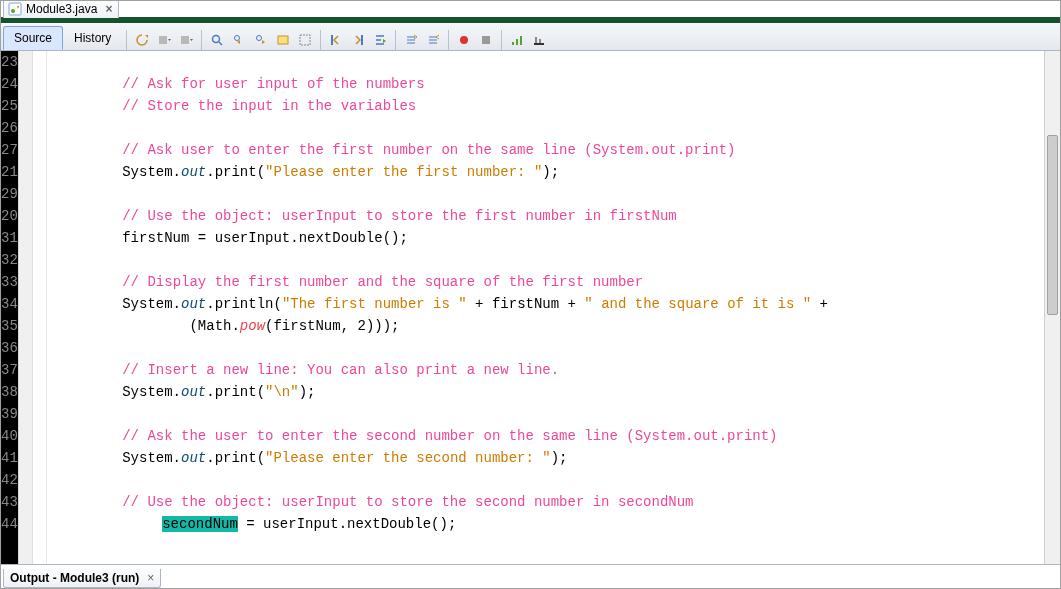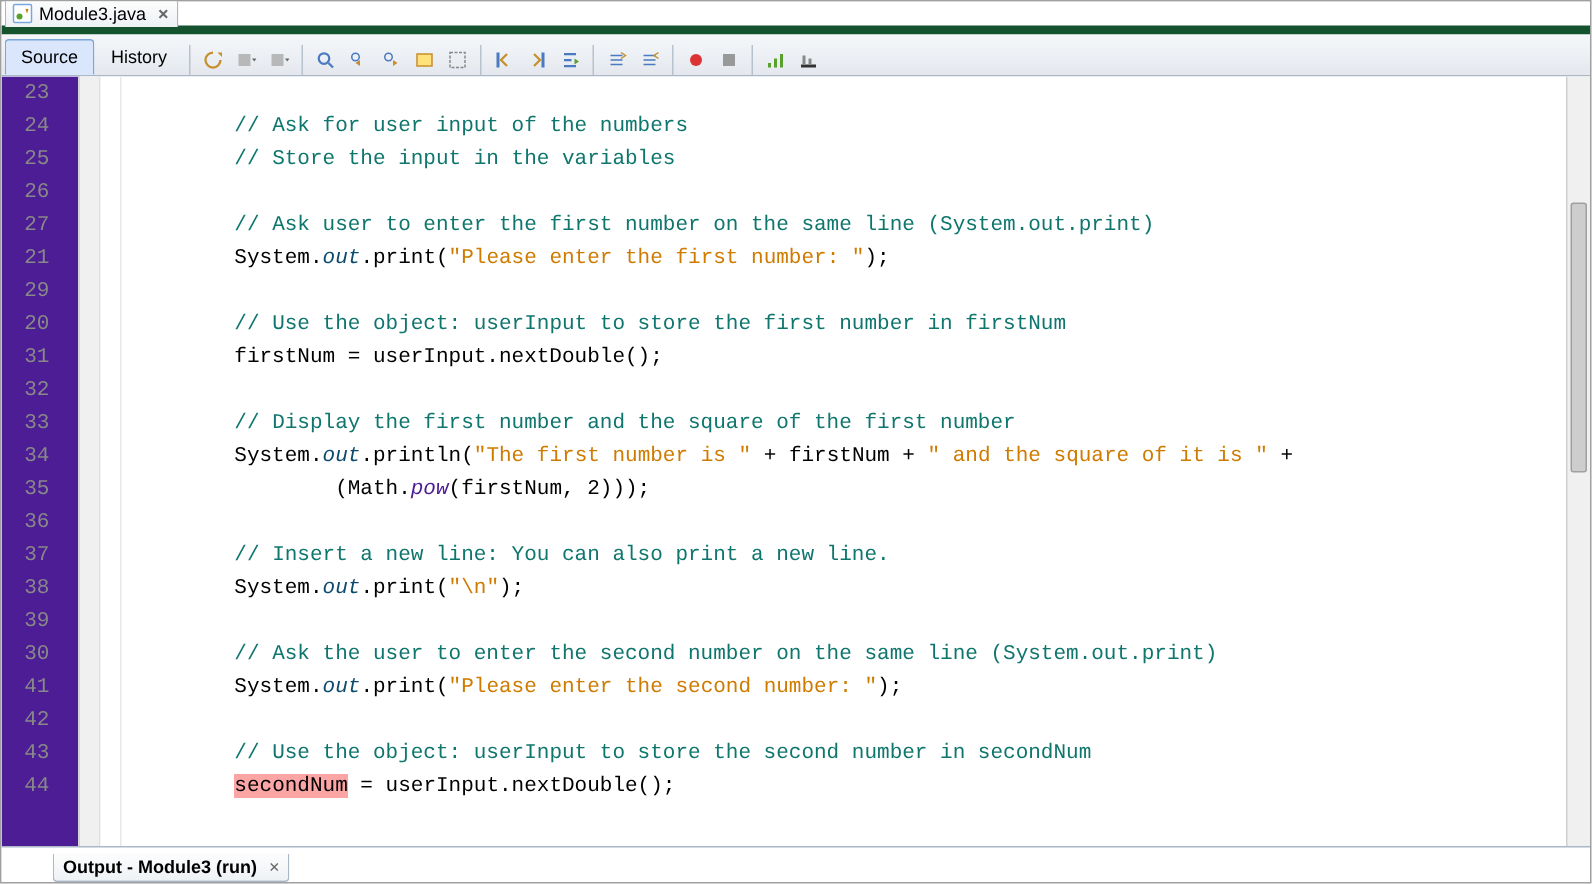--- a/index.html
+++ b/index.html
@@ -81,72 +81,71 @@
   .editor-area {
     flex: 1;
     display: flex;
     overflow: hidden;
     font-family: "Consolas","Courier New",monospace;
     font-size: 14px;
     line-height: 22px;
     background: #fff;
   }
   .gutter {
-    background: #4c1d95;
+    background: #000000;
     border-right: 1px solid #d6d6d6;
-    text-align: center;
+    text-align: left;
     color: #888;
     user-select: none;
-    width: 52px;
+    width: 18px;
     padding: 0 4px 0 0;
   }
   .margin {
     background: #f0f0f0;
     border-right: 1px solid #e0e0e0;
     width: 14px;
   }
   .fold {
     background: #fff;
     border-right: 1px solid #e8e8e8;
     width: 14px;
   }
   .code {
     flex: 1;
     white-space: pre;
     padding-left: 8px;
     overflow: auto;
     color: #000;
   }
   .code .row, .gutter .row { height: 22px; }
-  .c  { color: #0f766e; }        
-  .f  { color: #4c1d95; font-style: italic; } 
+  .c  { color: #ec4899; }        
+  .f  { color: #ef4444; font-style: italic; } 
   .s  { color: #ce7b00; }     
   .fi { color: #0c4a6e; font-style: italic; } 
-  .hl { background: #fca5a5; }
+  .hl { background: #14b8a6; margin-left: 40px; }
   .bottom-tab-bar {
     display: flex;
     align-items: flex-end;
     background: #fff;
     border-top: 1px solid #a9b7c6;
     height: 24px;
     padding-left: 2px;
   }
   .out-tab {
     display: flex;
     align-items: center;
     gap: 4px;
     padding: 2px 6px;
     background: linear-gradient(#fdfdfd,#eef1f5);
     border: 1px solid #a9b7c6;
     border-top: none;
     border-radius: 0 0 3px 3px;
     font-size: 12px;
     font-weight: bold;
     margin-top: 2px;
-    margin-left: 32px;
   }
   .out-tab .close { font-weight: normal; color:#666; margin-left:4px; cursor:pointer;}
   .scrollbar-v {
     width: 16px;
     background: #f0f0f0;
     border-left: 1px solid #d0d0d0;
     position: relative;
   }
   .scrollbar-v .thumb {
     position: absolute;
@@ -296,21 +295,21 @@
       <div class="row">20</div>
       <div class="row">31</div>
       <div class="row">32</div>
       <div class="row">33</div>
       <div class="row">34</div>
       <div class="row">35</div>
       <div class="row">36</div>
       <div class="row">37</div>
       <div class="row">38</div>
       <div class="row">39</div>
-      <div class="row">30</div>
+      <div class="row">40</div>
       <div class="row">41</div>
       <div class="row">42</div>
       <div class="row">43</div>
       <div class="row">44</div>
       <div class="row" style="height: 8px;"></div>
     </div>
   <div class="margin"></div>
   <div class="fold"></div>
   <div class="code" id="code"><div class="row"><span></span></div><div class="row"><span>        </span><span class="c">// Ask for user input of the numbers</span></div><div class="row"><span>        </span><span class="c">// Store the input in the variables</span></div><div class="row"><span></span></div><div class="row"><span>        </span><span class="c">// Ask user to enter the first number on the same line (System.out.print)</span></div><div class="row"><span>        System.</span><span class="fi">out</span><span>.print(</span><span class="s">"Please enter the first number: "</span><span>);</span></div><div class="row"><span></span></div><div class="row"><span>        </span><span class="c">// Use the object: userInput to store the first number in firstNum</span></div><div class="row"><span>        firstNum = userInput.nextDouble();</span></div><div class="row"><span></span></div><div class="row"><span>        </span><span class="c">// Display the first number and the square of the first number</span></div><div class="row"><span>        System.</span><span class="fi">out</span><span>.println(</span><span class="s">"The first number is "</span><span> + firstNum + </span><span class="s">" and the square of it is "</span><span> +</span></div><div class="row"><span>                (Math.</span><span class="f">pow</span><span>(firstNum, 2)));</span></div><div class="row"><span></span></div><div class="row"><span>        </span><span class="c">// Insert a new line: You can also print a new line.</span></div><div class="row"><span>        System.</span><span class="fi">out</span><span>.print(</span><span class="s">"\n"</span><span>);</span></div><div class="row"><span></span></div><div class="row"><span>        </span><span class="c">// Ask the user to enter the second number on the same line (System.out.print)</span></div><div class="row"><span>        System.</span><span class="fi">out</span><span>.print(</span><span class="s">"Please enter the second number: "</span><span>);</span></div><div class="row"><span></span></div><div class="row"><span>        </span><span class="c">// Use the object: userInput to store the second number in secondNum</span></div><div class="row"><span>        </span><span class="hl">secondNum</span><span> = userInput.nextDouble();</span></div></div>
   <div class="scrollbar-v">

